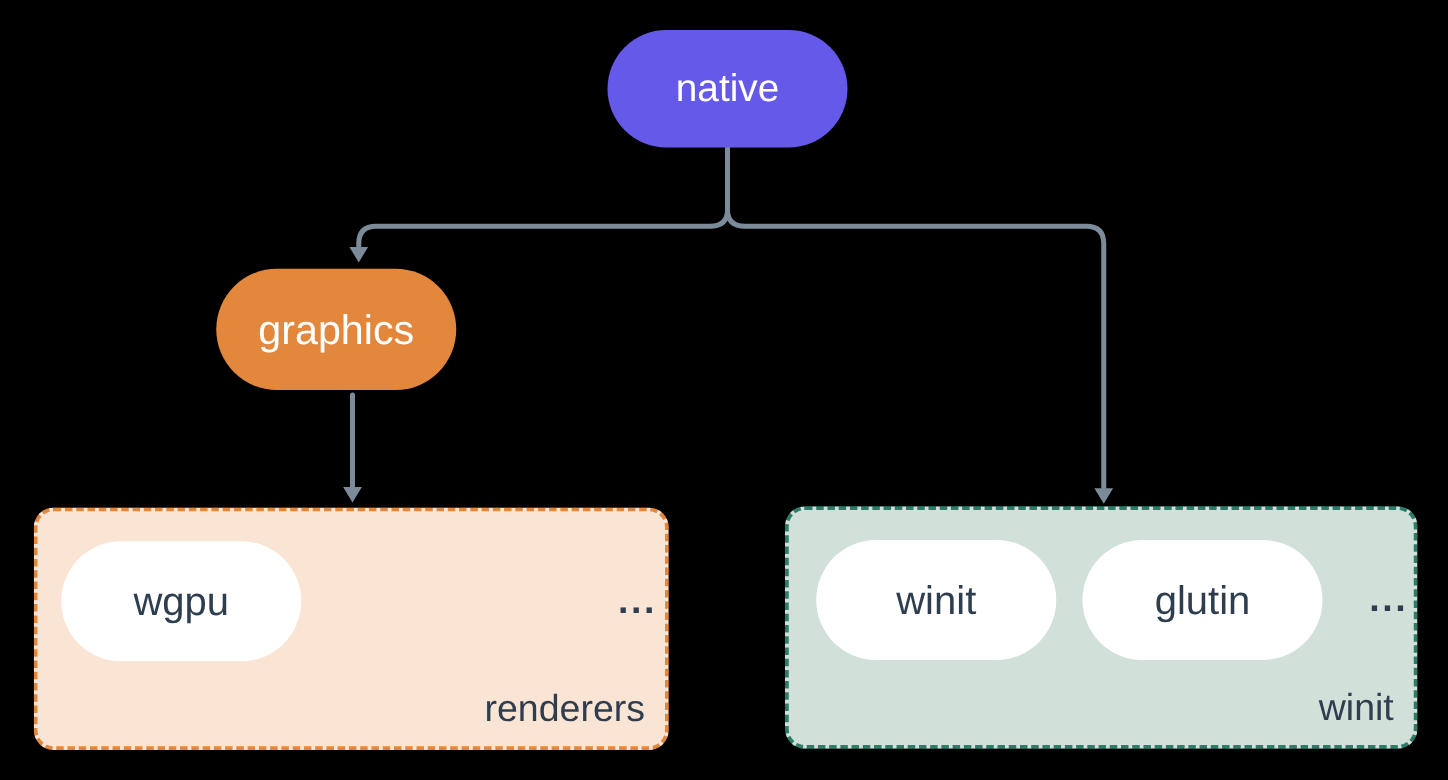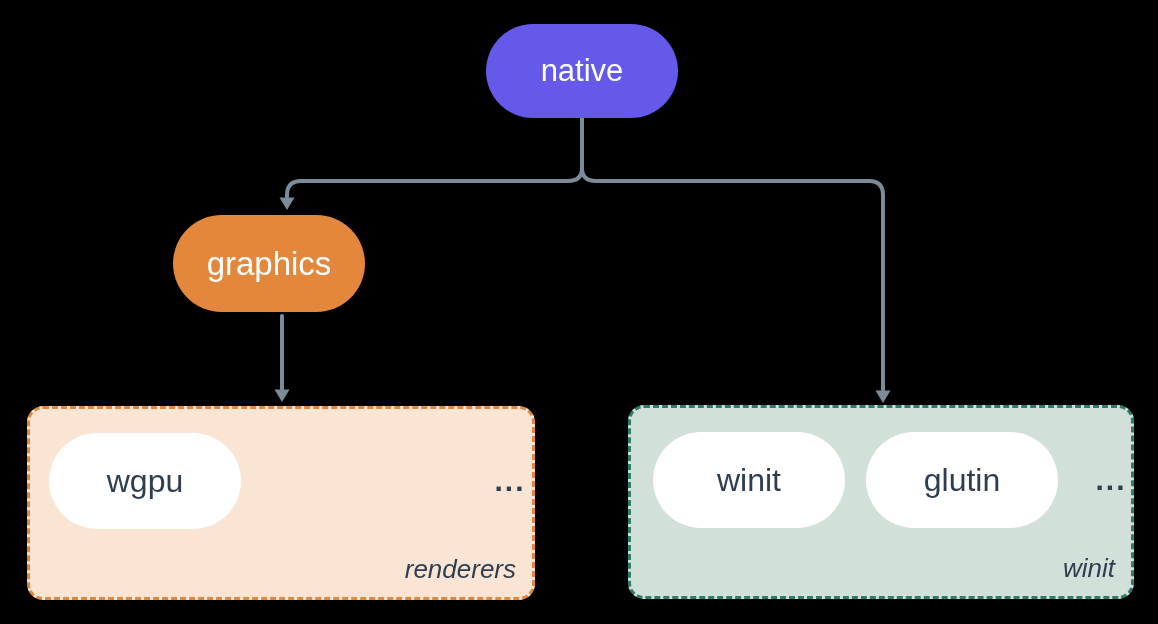--- a/index.html
+++ b/index.html
@@ -80,22 +80,21 @@
     justify-content: center;
     color: var(--ink, #2F3E4E);
     font-size: 30px;
     font-weight: bold;
     letter-spacing: 2px;
   }
   .group-label {
     position: absolute;
     right: 16px; bottom: 12px;
     color: var(--ink, #2F3E4E);
-    font-size: 26px;
-    font-style: italic;
+    font-size: 30px;
   }
 </style>
 </head>
 <body>
 
 <div class="canvas">
 
   <svg class="connectors" width="1158" height="624" viewBox="0 0 1158 624">
     <g fill="none" stroke-width="4" stroke-linecap="round" stroke-linejoin="round" stroke="#7C8B99">
       <path d="M582,118 L582,168 Q582,181 568,181 L301,181 Q287,181 287,195 L287,197"></path>

